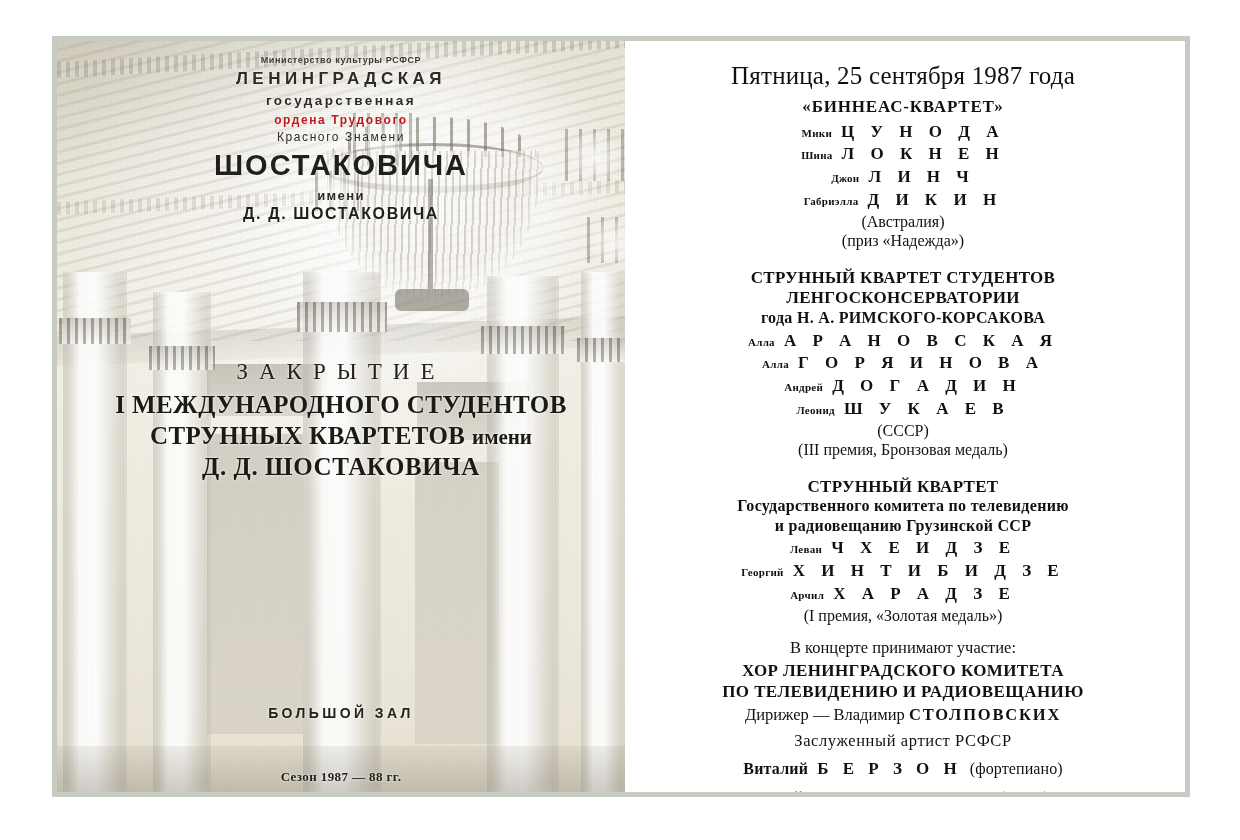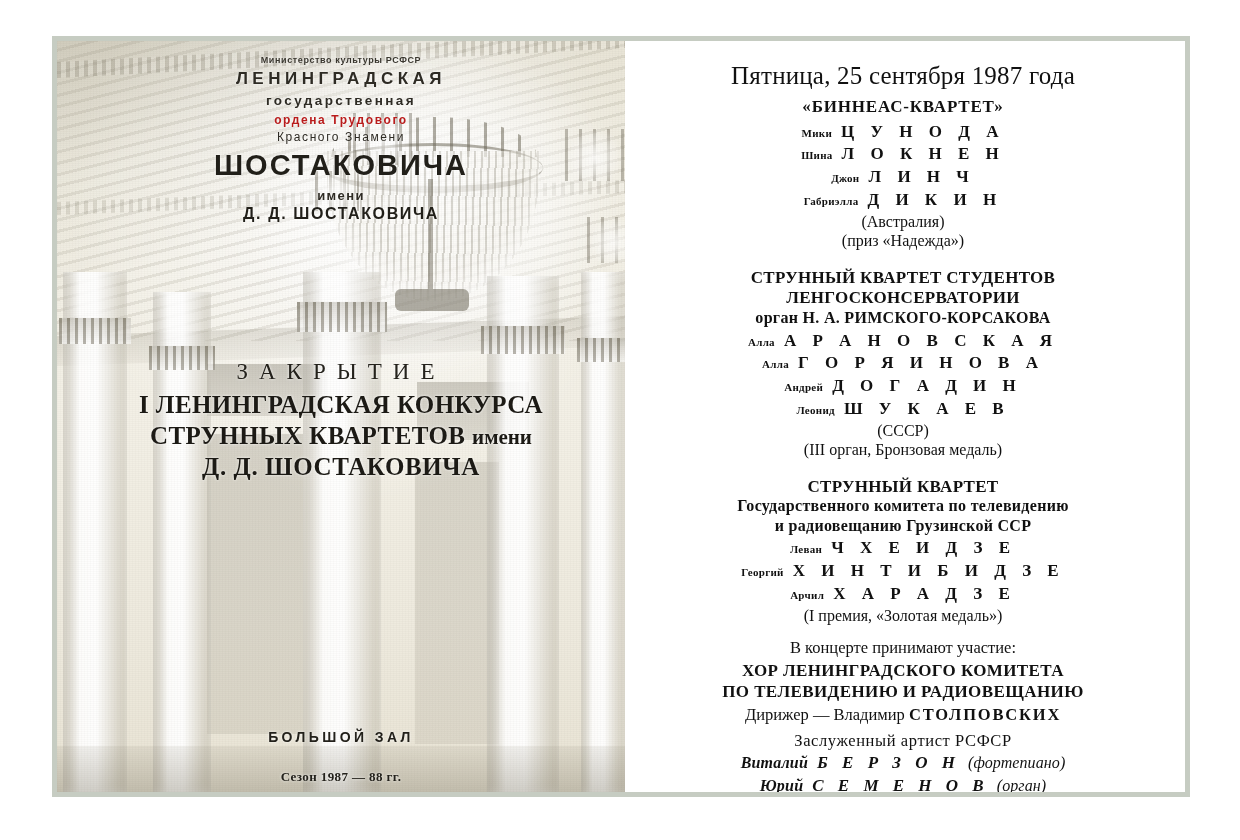--- a/index.html
+++ b/index.html
@@ -202,21 +202,21 @@
   .t-kvart{
     top:381px;font-size:25px;font-weight:700;letter-spacing:.4px;
     font-family:"Liberation Serif", serif;color:#1c1a15;
   }
   .t-kvart .low{font-size:21px;font-weight:700;letter-spacing:0;}
   .t-shost{
     top:412px;font-size:25px;font-weight:700;letter-spacing:.6px;
     font-family:"Liberation Serif", serif;color:#1c1a15;
   }
   .bolshoi{
-    top:688px;font-size:14px;font-weight:700;letter-spacing:3.4px;
+    top:664px;font-size:14px;font-weight:700;letter-spacing:3.4px;
     font-family:"Liberation Sans", sans-serif;color:#23211b;
   }
   .sezon{
     top:728px;font-size:13px;font-weight:700;letter-spacing:.4px;
     font-family:"Liberation Serif", serif;color:#23211b;
   }
 
   
   .program{
     flex:1 1 auto;
@@ -255,21 +255,21 @@
     font-size:17px;font-weight:700;letter-spacing:.4px;margin:1px 0;
   }
   .cond{
     font-size:16.5px;font-weight:400;margin:3px 0 2px 0;
   }
   .cond b{font-weight:700;letter-spacing:1.8px;}
   .title-rsfsr{
     font-size:16.5px;font-weight:400;letter-spacing:.6px;margin:7px 0 2px 0;
   }
   .solo{
-    font-size:17px;font-weight:700;margin:3px 0;font-style:italic;
+    font-size:17px;font-weight:700;margin:9px 0;
   }
   .solo .fn{font-size:16px;letter-spacing:.2px;}
   .solo .ln{letter-spacing:5px;margin:0 8px 0 9px;}
   .solo .inst{font-weight:400;font-size:16px;letter-spacing:.1px;}
 </style>
 </head>
 <body>
 
 <div class="page">
   <div class="frame">
@@ -326,21 +326,21 @@
           <div class="pt ministry">Министерство культуры РСФСР</div>
           <div class="pt leningrad">ЛЕНИНГРАДСКАЯ</div>
           <div class="pt gos">государственная</div>
           <div class="pt orden">ордена Трудового</div>
           <div class="pt znamya">Красного Знамени</div>
           <div class="pt phil">ШОСТАКОВИЧА</div>
           <div class="pt imeni1">имени</div>
           <div class="pt shost1">Д. Д. ШОСТАКОВИЧА</div>
 
           <div class="pt zakrytie">ЗАКРЫТИЕ</div>
-          <div class="pt t-konk">I ЛЕНИНГРАДСКАЯ КОНКУРСА</div>
+          <div class="pt t-konk">I МЕЖДУНАРОДНОГО СТУДЕНТОВ</div>
           <div class="pt t-kvart"><span>СТРУННЫХ КВАРТЕТОВ</span> <span class="low">имени</span></div>
           <div class="pt t-shost">Д. Д. ШОСТАКОВИЧА</div>
 
           <div class="pt bolshoi">БОЛЬШОЙ ЗАЛ</div>
           <div class="pt sezon">Сезон 1987 — 88 гг.</div>
         </div>
       </div>
 
       <div class="program">
 
@@ -351,29 +351,29 @@
         <div class="line perf"><span class="fn">Мики</span><span class="ln">Ц У Н О Д А</span></div>
         <div class="line perf"><span class="fn">Шина</span><span class="ln">Л О К Н Е Н</span></div>
         <div class="line perf"><span class="fn">Джон</span><span class="ln">Л И Н Ч</span></div>
         <div class="line perf"><span class="fn">Габриэлла</span><span class="ln">Д И К И Н</span></div>
 
         <div class="line note">(Австралия)</div>
         <div class="line note">(приз «Надежда»)</div>
 
         <div class="line grp grp-head">СТРУННЫЙ КВАРТЕТ СТУДЕНТОВ</div>
         <div class="line grp">ЛЕНГОСКОНСЕРВАТОРИИ</div>
-        <div class="line grp sub">орган Н. А. РИМСКОГО-КОРСАКОВА</div>
+        <div class="line grp sub">года Н. А. РИМСКОГО-КОРСАКОВА</div>
 
         <div class="line perf"><span class="fn">Алла</span><span class="ln">А Р А Н О В С К А Я</span></div>
         <div class="line perf"><span class="fn">Алла</span><span class="ln">Г О Р Я И Н О В А</span></div>
         <div class="line perf"><span class="fn">Андрей</span><span class="ln">Д О Г А Д И Н</span></div>
         <div class="line perf"><span class="fn">Леонид</span><span class="ln">Ш У К А Е В</span></div>
 
         <div class="line note">(СССР)</div>
-        <div class="line note">(III орган, Бронзовая медаль)</div>
+        <div class="line note">(III премия, Бронзовая медаль)</div>
 
         <div class="line grp grp-head">СТРУННЫЙ КВАРТЕТ</div>
         <div class="line grp sub">Государственного комитета по телевидению</div>
         <div class="line grp sub">и радиовещанию Грузинской ССР</div>
 
         <div class="line perf"><span class="fn">Леван</span><span class="ln">Ч Х Е И Д З Е</span></div>
         <div class="line perf"><span class="fn">Георгий</span><span class="ln">Х И Н Т И Б И Д З Е</span></div>
         <div class="line perf"><span class="fn">Арчил</span><span class="ln">Х А Р А Д З Е</span></div>
 
         <div class="line note">(I премия, «Золотая медаль»)</div>

